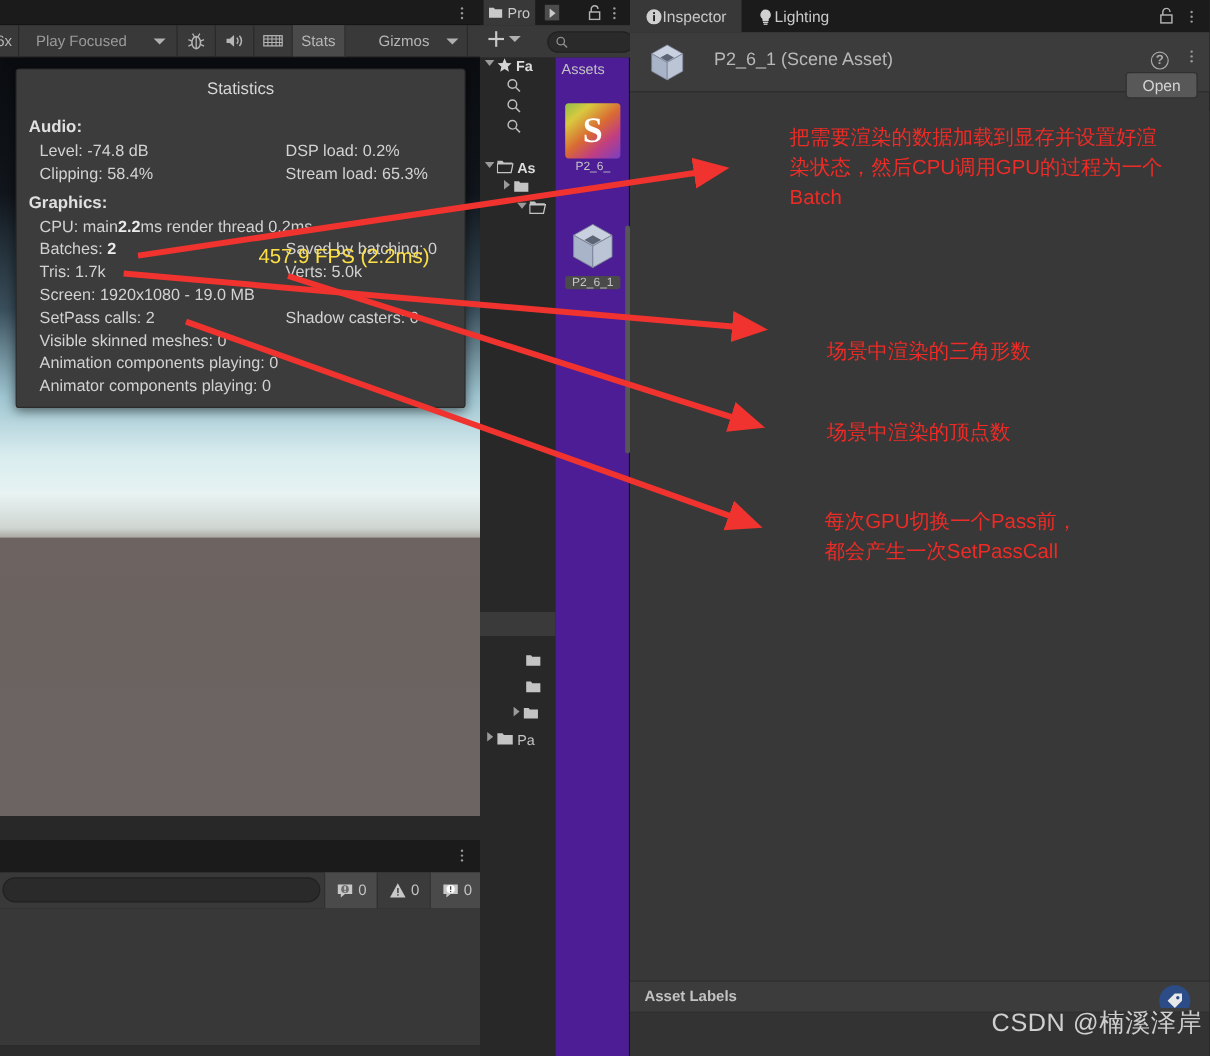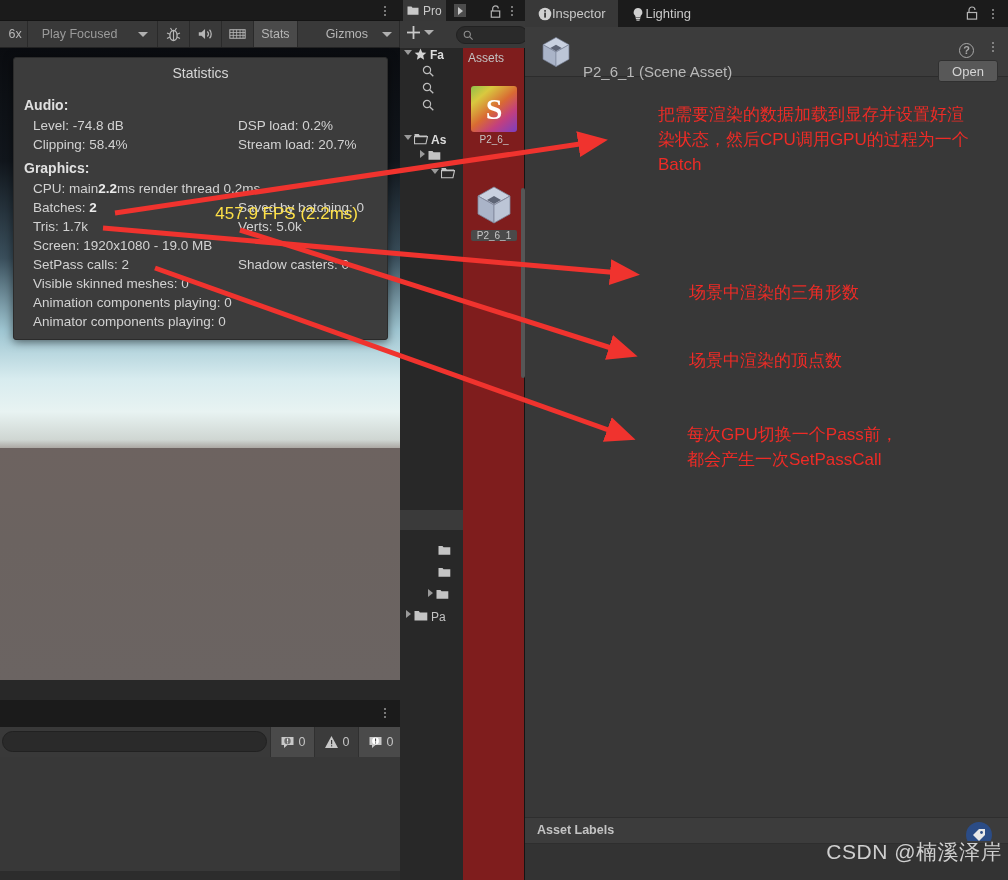--- a/index.html
+++ b/index.html
@@ -32,21 +32,21 @@
     position: absolute; left: 0; top: 21px; width: 400px; height: 27px;
     background: #393939; border-bottom: 1px solid #232323;
     display: flex; align-items: stretch;
   }
   .tb-seg {
     display: flex; align-items: center; justify-content: center;
     border-right: 1px solid #2a2a2a; color: #b6b6b6; font-size: 12.5px;
     padding: 0 7px; cursor: pointer; white-space: nowrap;
   }
   .tb-seg.active { background: #4a4a4a; }
-  #scale-seg { width: 28px; padding: 0; justify-content: flex-end; padding-right: 5px; }
+  #scale-seg { width: 16px; padding: 0; justify-content: flex-end; padding-right: 5px; }
   #play-focused-seg { width: 132px; justify-content: flex-start; padding-left: 14px; position: relative; color: #9b9b9b; }
   .caret-down {
     width: 0; height: 0; border-left: 5px solid transparent; border-right: 5px solid transparent;
     border-top: 5px solid #b0b0b0;
   }
   #play-focused-caret { position: absolute; right: 9px; top: 11px; }
 
   .icon-btn { width: 32px; display:flex; align-items:center; justify-content:center; }
 
   #game-view { position: absolute; left: 0; top: 48px; width: 400px; height: 632px; background: #000; overflow: hidden; }
@@ -117,21 +117,21 @@
   #project-search {
     position: absolute; left: 56px; top: 5px; width: 72px; height: 18px;
     background: #2a2a2a; border: 1px solid #212121; border-radius: 9px;
   }
 
   #project-tree { position: absolute; left: 0; top: 48px; width: 63px; height: 832px; background: #282828; font-size: 12px; color: #c2c2c2; }
   .tree-row { display: flex; height: 17px; white-space: nowrap; overflow: hidden; cursor: pointer; }
   .tw { width: 0; height: 0; border-top: 4px solid transparent; border-bottom: 4px solid transparent; border-left: 5px solid #9a9a9a; margin-right: 3px; flex: none; }
   .tw.open { border: none; border-left: 4px solid transparent; border-right: 4px solid transparent; border-top: 5px solid #9a9a9a; margin-top: 2px; margin-right: 2px; }
 
-  #project-grid { position: absolute; left: 63px; top: 48px; width: 61px; height: 832px; background: #7f1d1d; }
+  #project-grid { position: absolute; left: 63px; top: 48px; width: 61px; height: 832px; background: #4c1d95; }
   #assets-header { position: absolute; left: 0; top: 0; width: 61px; height: 21px; color: #c3c3c3; font-size: 12px; padding-left: 5px; line-height: 21px; }
   .asset-item { position: absolute; left: 8px; width: 46px; }
   .asset-name { text-align: center; font-size: 10px; color: #c6c6c6; margin-top: 2px; white-space: nowrap; overflow: hidden; }
   .asset-name.sel { background: #4a4a4a; border-radius: 2px; }
   #shader-thumb {
     width: 46px; height: 46px; border-radius: 3px;
     background: linear-gradient(140deg, #8fc04a 0%, #d9c93f 22%, #d96a33 50%, #c23f7f 72%, #7a3fc2 100%);
     display: flex; align-items: center; justify-content: center;
     color: #fff; font-size: 30px; font-weight: bold; font-family: "Liberation Serif", serif;
   }
@@ -142,21 +142,21 @@
   
   #inspector-col { position: absolute; left: 525px; top: 0; width: 483px; height: 880px; background: #383838; }
   #inspector-tabbar { position: absolute; left: 0; top: 0; width: 483px; height: 27px; background: #1b1b1b; display: flex; align-items: stretch; }
   .insp-tab { display: flex; align-items: center; gap: 0; padding: 0 13px; color: #c9c9c9; font-size: 13px; cursor: pointer; }
   .insp-tab.active { background: #383838; }
   #inspector-lock { position: absolute; right: 30px; top: 6px; }
   #inspector-kebab { position: absolute; right: 8px; top: 0; height: 27px; width: 14px; }
 
   #inspector-header { position: absolute; left: 0; top: 27px; width: 483px; height: 50px; background: #3c3c3c; border-bottom: 1px solid #2c2c2c; }
   #asset-icon { position: absolute; left: 14px; top: 8px; width: 34px; height: 34px; }
-  #asset-title { position: absolute; left: 58px; top: 14px; color: #b8b8b8; font-size: 15px; margin-top: 22px; }
+  #asset-title { position: absolute; left: 70px; top: 14px; color: #b8b8b8; font-size: 15px; }
   #help-icon { position: absolute; right: 34px; top: 16px; width: 15px; height: 15px; border: 1.5px solid #a8a8a8; border-radius: 50%; color: #a8a8a8; font-size: 11px; text-align: center; line-height: 12px; font-weight: bold; cursor: pointer; }
   #inspector-header-kebab { position: absolute; right: 8px; top: 10px; height: 20px; width: 14px; }
 
   #open-button {
     position: absolute; right: 10px; top: 60px; width: 60px; height: 22px;
     background: #585858; border: 1px solid #303030; border-radius: 3px;
     color: #d4d4d4; font-size: 13px; display: flex; align-items: center; justify-content: center; cursor: pointer;
   }
 
   #inspector-body { position: absolute; left: 0; top: 92px; width: 483px; height: 744px; background: #383838; }
@@ -256,21 +256,21 @@
     <div id="stats-panel">
       <div id="stats-title">Statistics</div>
       <div id="stats-body">
         <div class="stats-head">Audio:</div>
         <div class="stats-row">
           <span class="c1">Level: -74.8 dB</span>
           <span class="c2">DSP load: 0.2%</span>
         </div>
         <div class="stats-row">
           <span class="c1">Clipping: 58.4%</span>
-          <span class="c2">Stream load: 20.7%</span>
+          <span class="c2">Stream load: 65.3%</span>
         </div>
 
         <div class="stats-head">Graphics:</div>
 
         <div class="stats-row">
           <span>CPU: main </span>
             <span class="stats-b">2.2</span>
             <span>ms  render thread 0.2ms</span>
         </div>
         <div class="stats-row">

